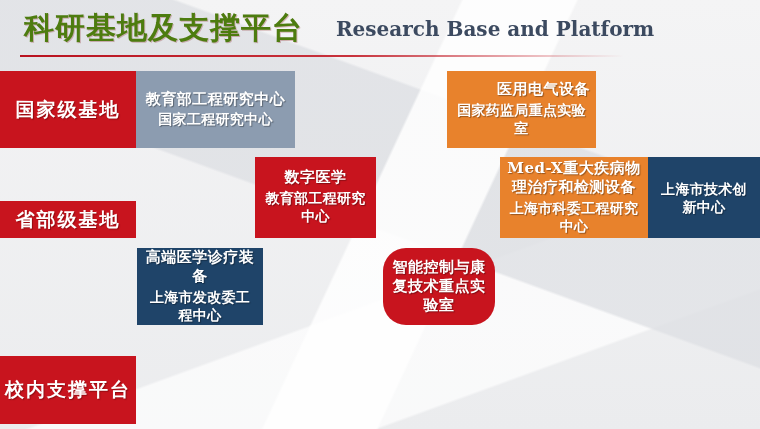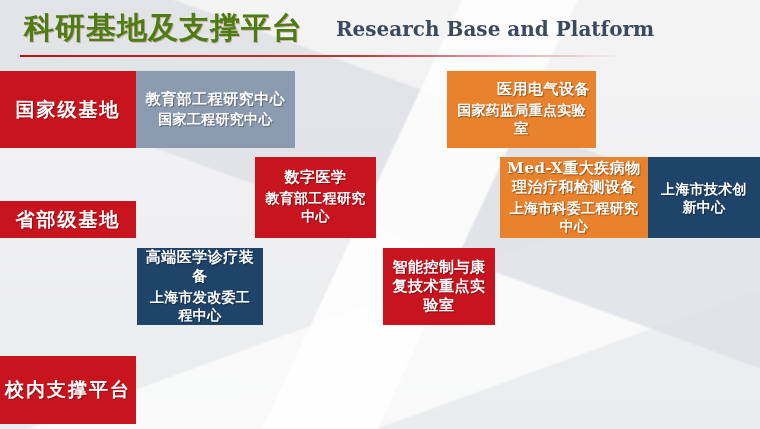--- a/index.html
+++ b/index.html
@@ -403,21 +403,21 @@
 
   <div class="cell panel p-navy" style="left:137px; width:126px;">
     <div class="t1">高端医学诊疗装备</div>
     <div class="t2">上海市发改委工程中心</div>
   </div>
 
   <div class="cell photo ph-lab" style="left:263px; width:120px;">
     <div class="lab-extra"></div>
   </div>
 
-  <div class="cell panel p-red" style="left:383px; width:112px;">
+  <div class="cell panel p-red" style="left:383px; width:112px;border-radius:23px;">
     <div class="t1">智能控制与康复技术重点实验室</div>
   </div>
 
   <div class="cell photo ph-heritage" style="left:495px; width:265px;"></div>
 </div>
 
 <div class="row" style="top:356px; height:68px;">
   <div class="cell label-red" style="left:0; width:136px;">
     <span class="lab">校内支撑平台</span>
   </div>

